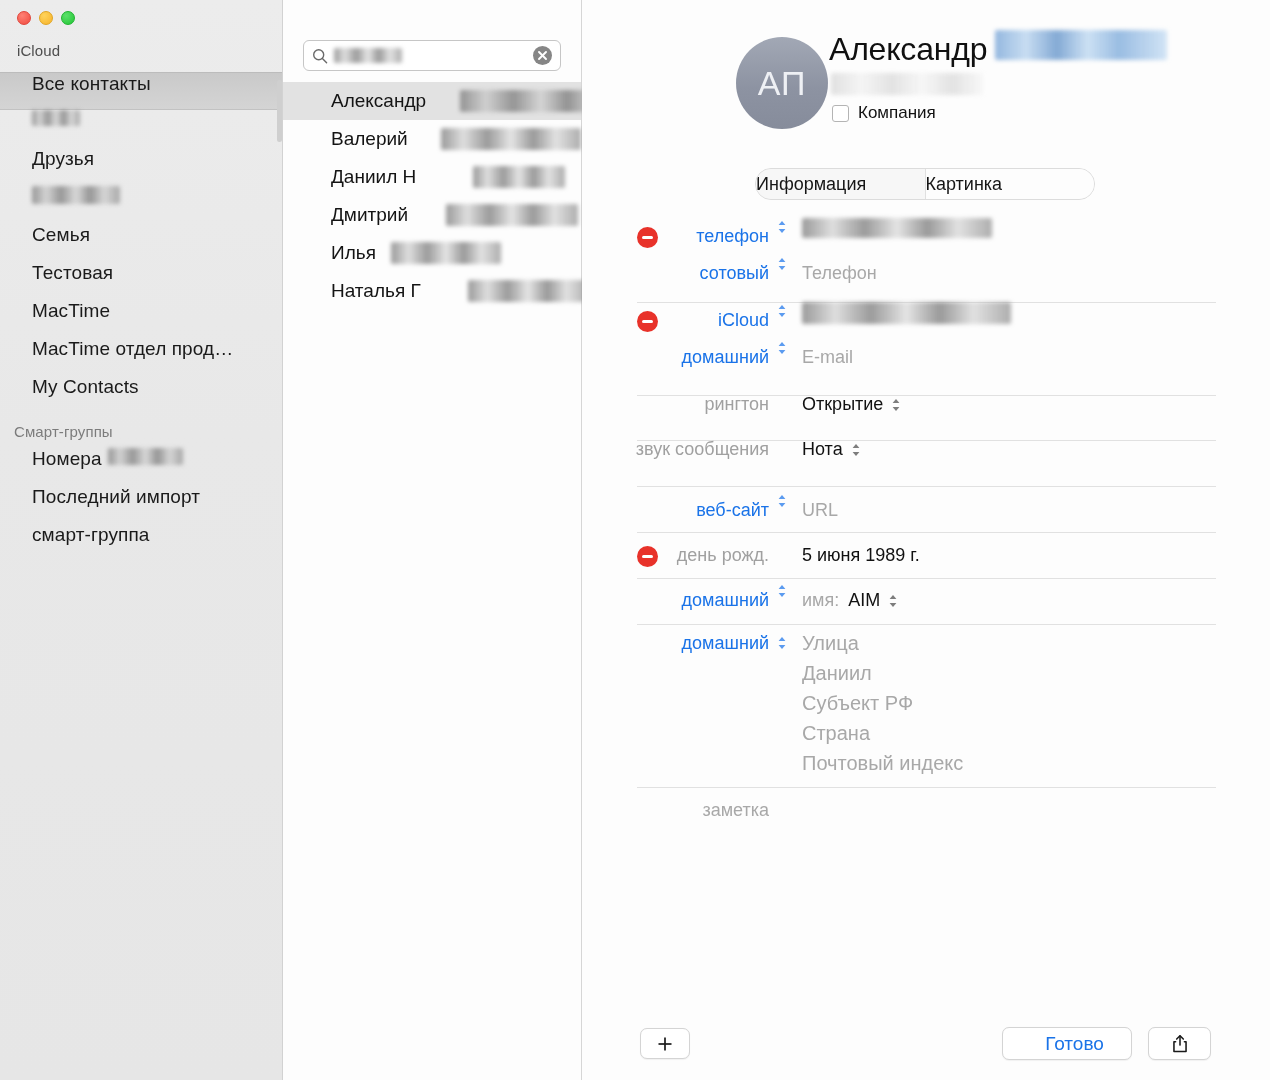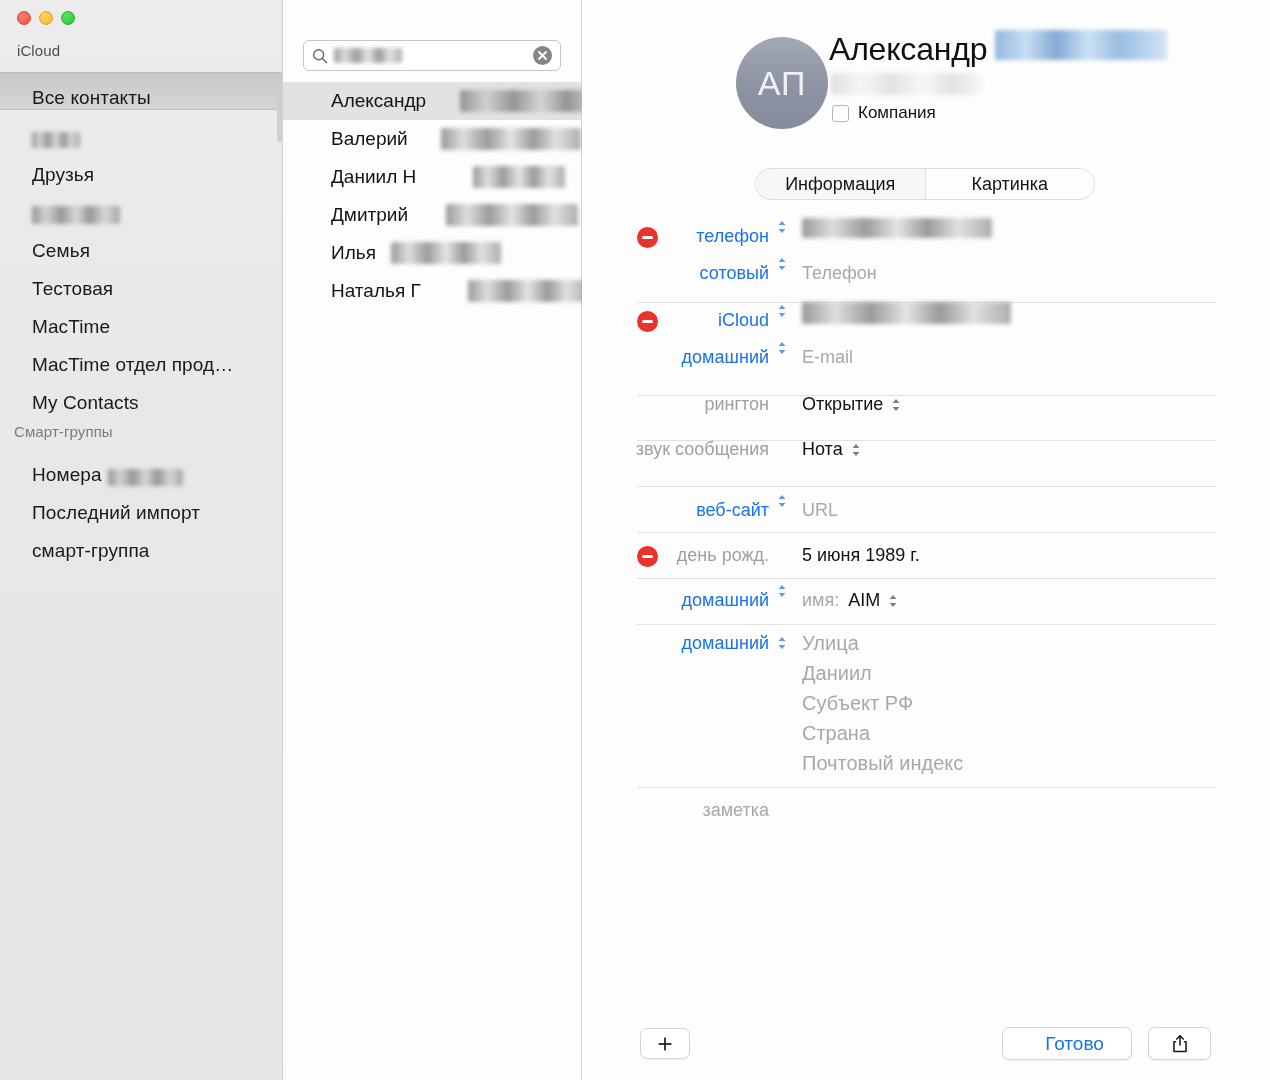--- a/index.html
+++ b/index.html
@@ -30,21 +30,21 @@
   .tl.yellow { background: radial-gradient(circle at 35% 30%, #ffd35a, #f7b32b); border: .5px solid #e0a523; }
   .tl.green  { background: radial-gradient(circle at 35% 30%, #5ce06a, #23c636); border: .5px solid #1fb32f; }
 
   .sidebar-account {
     position: absolute; left: 17px; top: 42px;
     font-size: 15px; color: #4d4d4d; letter-spacing: .1px;
   }
 
   .sb-list { position: absolute; left: 0; top: 72px; width: 283px; }
   .sb-item {
-    height: 38px; display: flex; align-items: flex-end;
+    height: 38px; display: flex; align-items: flex-start;
     padding-left: 32px; font-size: 19px; color: #1a1a1a;
     letter-spacing: .1px; white-space: nowrap;
   }
   .sb-item.selected {
     background: linear-gradient(to bottom, #c9c9c9 0%, #cfcfcf 50%, #d4d4d4 100%);
     border-top: 1px solid #bcbcbc;
     border-bottom: 1px solid #c2c2c2;
     font-weight: 400;
   }
   .sb-header {
@@ -162,21 +162,21 @@
 
   .segmented {
     position: absolute; left: 756px; top: 168px;
     width: 340px; height: 32px;
     background: #f0f0f0;
     border: 1px solid #dcdcdc;
     border-radius: 16px;
     display: flex; overflow: hidden;
   }
   .seg {
-    flex: 1; display: flex; align-items: center; justify-content: center;
+    flex: 1; display: flex; align-items: center; justify-content: flex-start;
     font-size: 18px; color: #161616;
   }
   .seg.active { background: #f7f7f7; border-right: 1px solid #e0e0e0; }
   .seg.inactive { background: #fdfdfd; }
 
   
   .fields { position: absolute; left: 0; top: 218px; width: 100%; }
   .frow {
     position: relative; display: flex; align-items: flex-start;
     min-height: 37px;

